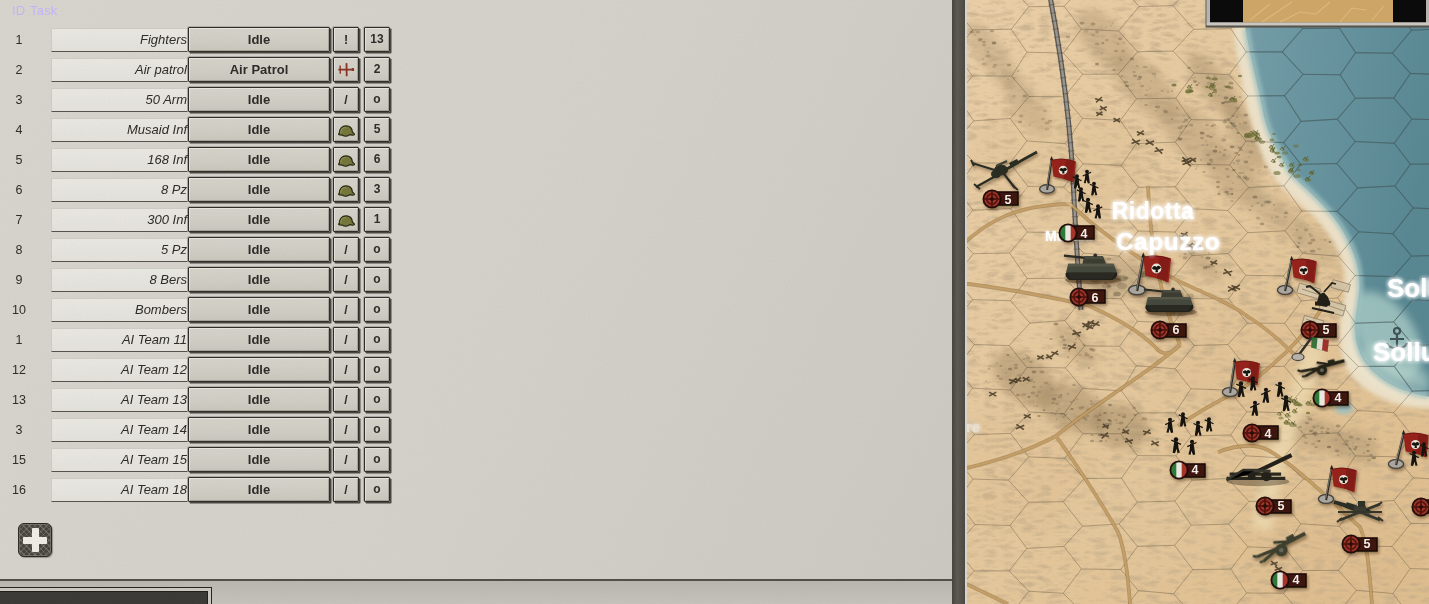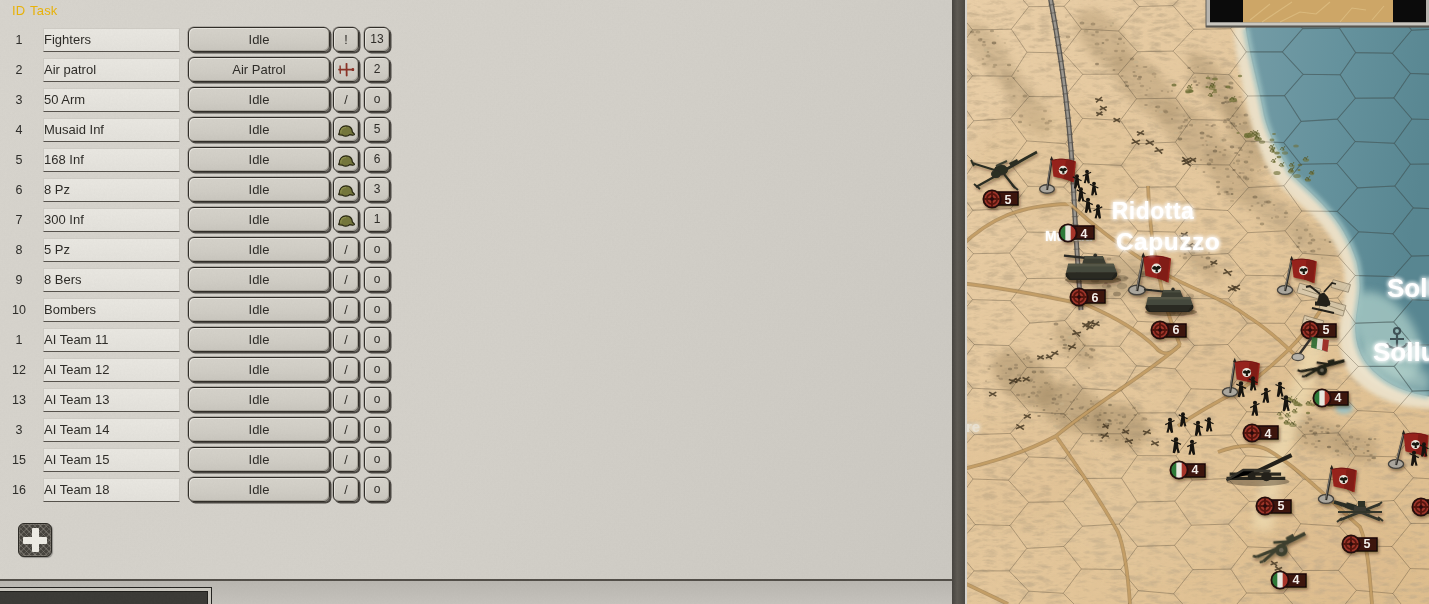--- a/index.html
+++ b/index.html
@@ -3,25 +3,25 @@
 * { margin:0; padding:0; box-sizing:border-box; }
 html,body { width:1429px; height:604px; overflow:hidden; background:#55524c; font-family:"Liberation Sans", sans-serif; }
 #stage { position:relative; width:1429px; height:604px; }
 .abs { position:absolute; }
 #panel { left:0; top:0; width:952px; height:579px; background:linear-gradient(115deg,#d8d5ce 0%,#d4d1ca 55%,#ccc9c2 100%); }
 #rstrip { left:952px; top:0; width:13px; height:604px; background:linear-gradient(90deg,#45423d,#5d5952 40%,#4a4741); }
 #rlight { left:965px; top:0; width:2px; height:604px; background:#d8d5cf; }
 #bline { left:0; top:579px; width:952px; height:2px; background:#514d47; }
 #bstrip { left:0; top:581px; width:952px; height:23px; background:linear-gradient(180deg,#bab7b1,#c6c3bd); }
 #bframe { left:-8px; top:588px; width:219px; height:24px; background:#3a3935; border:3px solid #cbc8c0; box-shadow:0 0 0 1px #23221f, inset 0 0 0 1px #1e1d1a; }
-.hdr { position:absolute; top:3px; font-size:13px; color:#eab308; letter-spacing:0.2px; }
+.hdr { position:absolute; top:3px; font-size:13px; color:#c4b5fd; letter-spacing:0.2px; }
 .row { position:absolute; left:0; width:400px; height:30px; }
 .rid { position:absolute; left:0; top:6px; width:38px; text-align:center; font-size:12.5px; color:#2c2b28; }
-.nf { position:absolute; left:43px; top:1px; width:137px; height:24px; background:linear-gradient(180deg,#eae8e2,#e4e2dc); border:1px solid #cfccc5; border-bottom:1.5px solid #54504a; text-align:left; font-size:13px; color:#2c2a26; line-height:22px; }
-.btn { position:absolute; top:0; height:25px; background:linear-gradient(180deg,#d6d3cb 0%,#d0cdc5 60%,#c9c6be 100%); border:1.5px solid #2f2c27; box-shadow:inset 1px 1px 0 rgba(246,244,238,.55), inset -1px -1px 0 rgba(120,115,105,.45), 1.5px 1.5px 0 rgba(48,45,40,.85), -0.5px -0.5px 0 rgba(48,45,40,.45); text-align:center; font-size:13px; color:#2c2a26; line-height:23px; border-radius:6px; }
+.nf { position:absolute; left:51px; top:1px; width:137px; height:24px; background:linear-gradient(180deg,#eae8e2,#e4e2dc); border:1px solid #cfccc5; border-bottom:1.5px solid #54504a; text-align:right; font-size:13px; color:#2c2a26; line-height:22px;font-style:italic; }
+.btn { position:absolute; top:0; height:25px; background:linear-gradient(180deg,#d6d3cb 0%,#d0cdc5 60%,#c9c6be 100%); border:1.5px solid #2f2c27; box-shadow:inset 1px 1px 0 rgba(246,244,238,.55), inset -1px -1px 0 rgba(120,115,105,.45), 1.5px 1.5px 0 rgba(48,45,40,.85), -0.5px -0.5px 0 rgba(48,45,40,.45); text-align:center; font-size:13px; color:#2c2a26; line-height:23px; border-radius:1px;font-weight:bold; }
 .task { left:188px; width:142px; }
 .ico { left:333px; width:26px; }
 .cnt { left:364px; width:26px; font-size:12px; }
 .it { font-size:12.5px; }
 #plus { left:18px; top:523px; width:34px; height:34px; border-radius:6px; background:#45423c; background-image:repeating-linear-gradient(45deg, rgba(200,195,185,.25) 0 1px, rgba(0,0,0,0) 1px 4px),repeating-linear-gradient(-45deg, rgba(200,195,185,.2) 0 1px, rgba(0,0,0,0) 1px 4px); border:1px solid #2a2823; box-shadow:inset 0 0 0 1px rgba(160,155,145,.4), 1px 1px 1px rgba(0,0,0,.3); }
 #plus:before { content:""; position:absolute; left:4px; top:13px; width:24px; height:7px; background:#efede6; border-radius:1px; }
 #plus:after { content:""; position:absolute; left:13px; top:4px; width:7px; height:24px; background:#efede6; border-radius:1px; }
 </style></head><body>
 <div id="stage">
 

